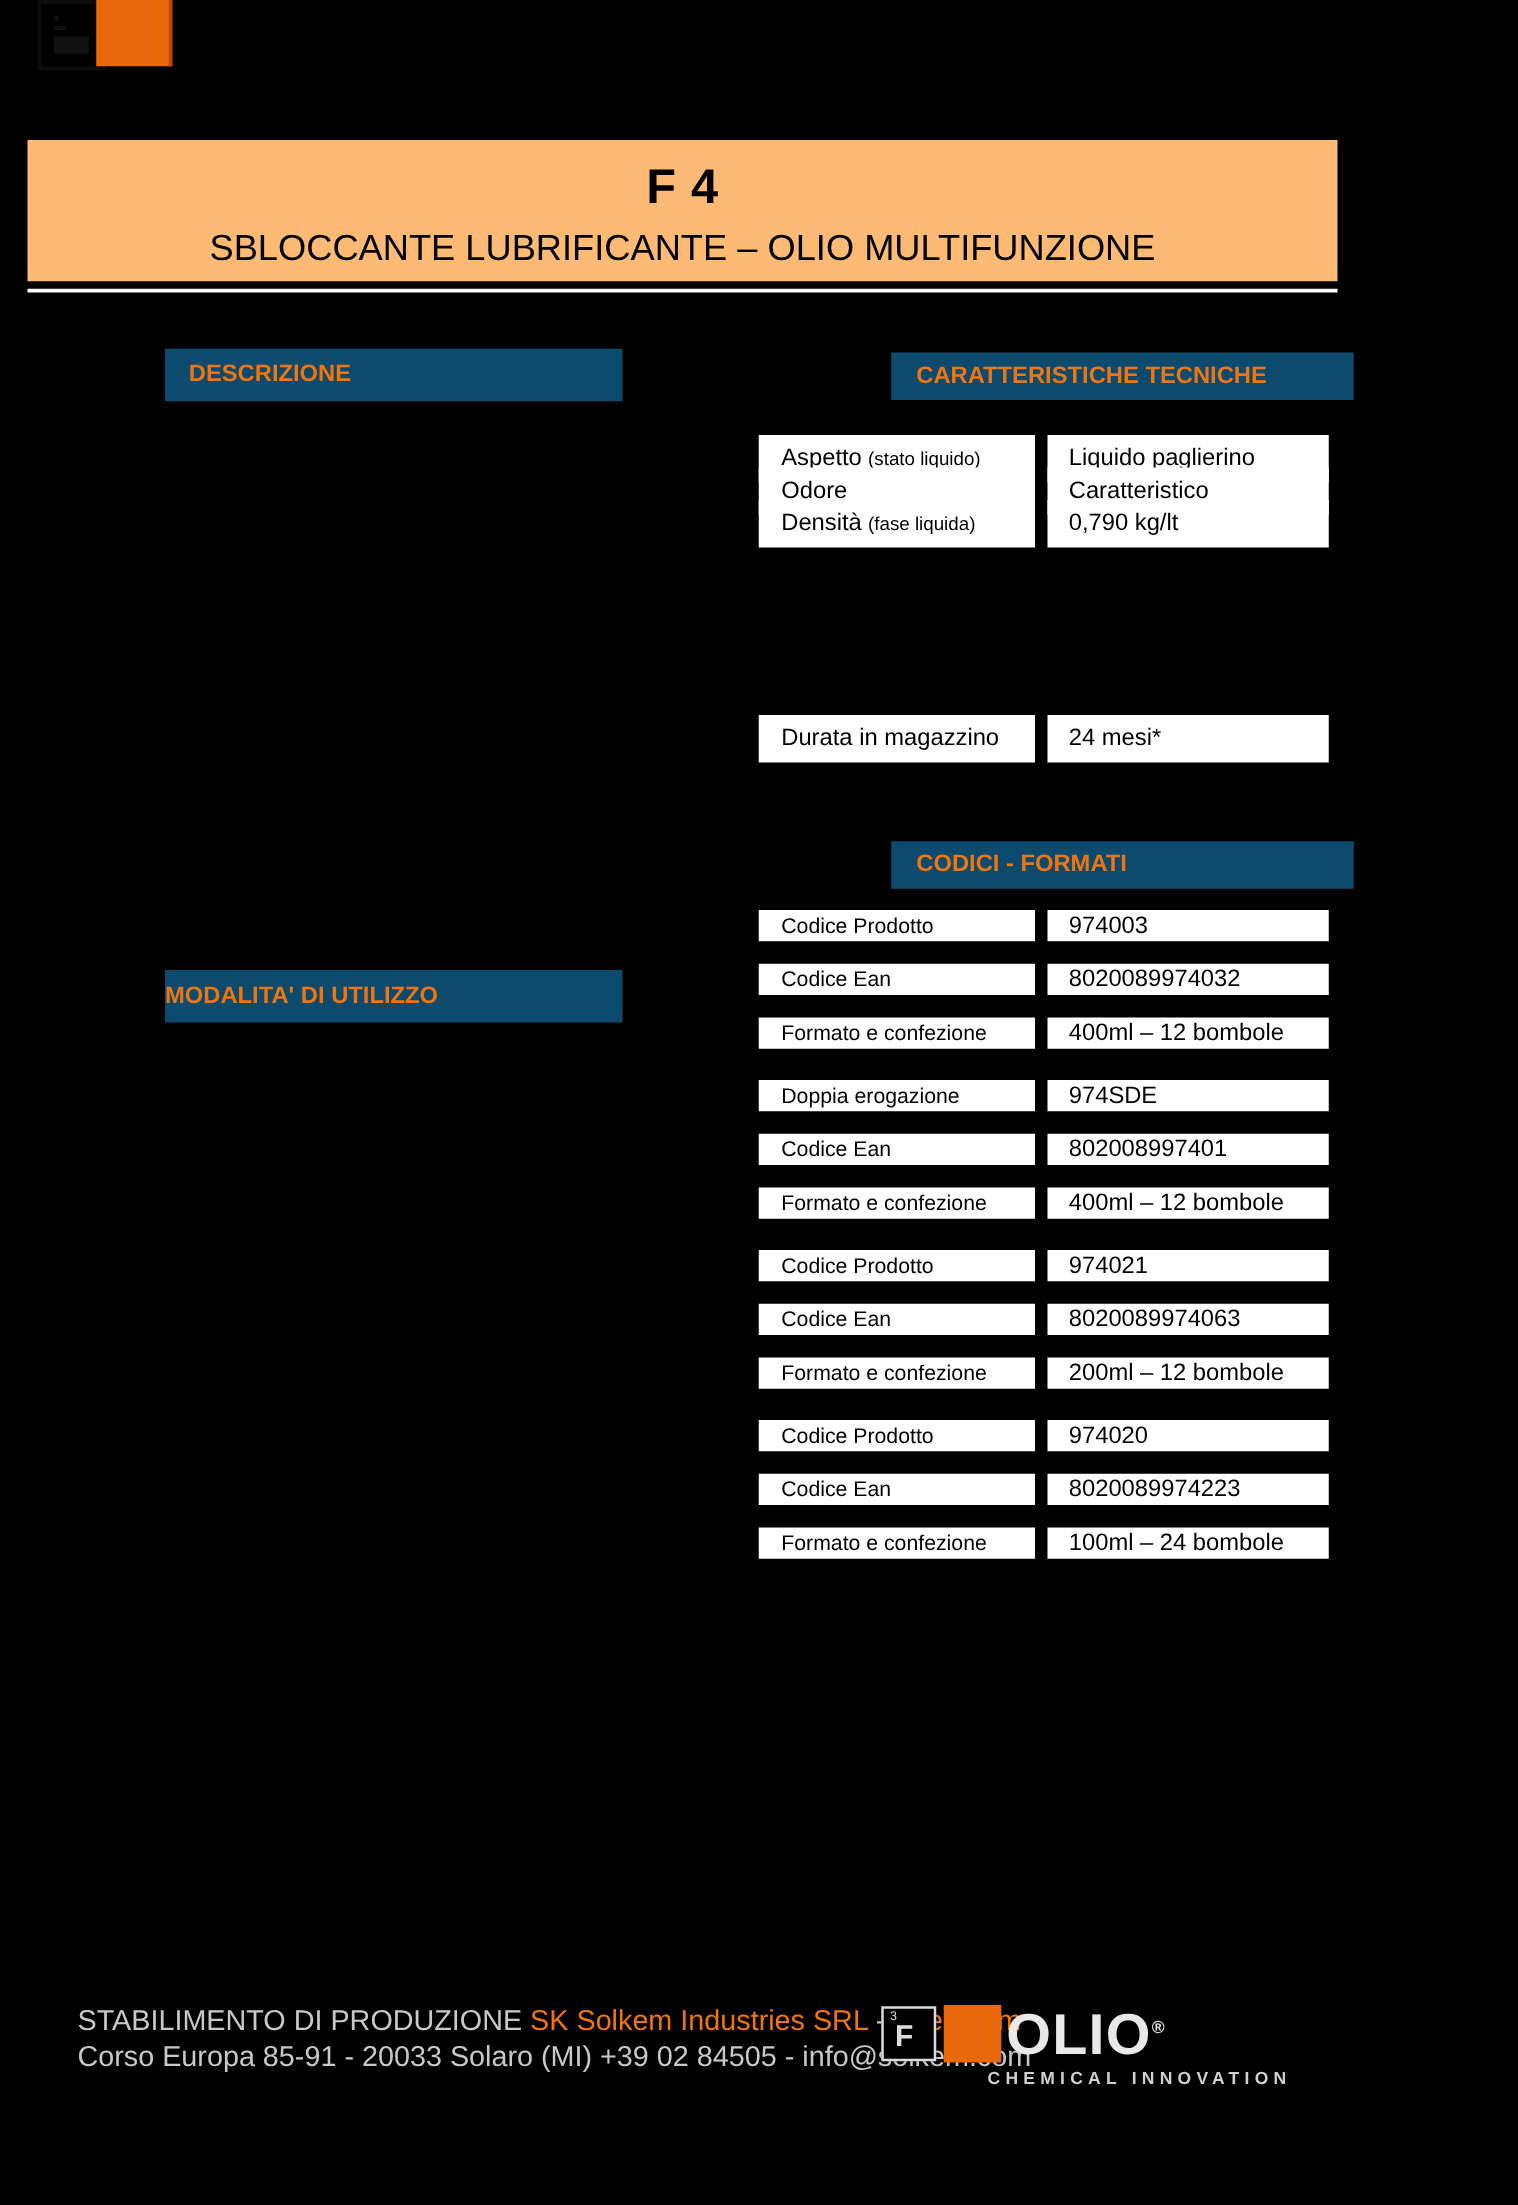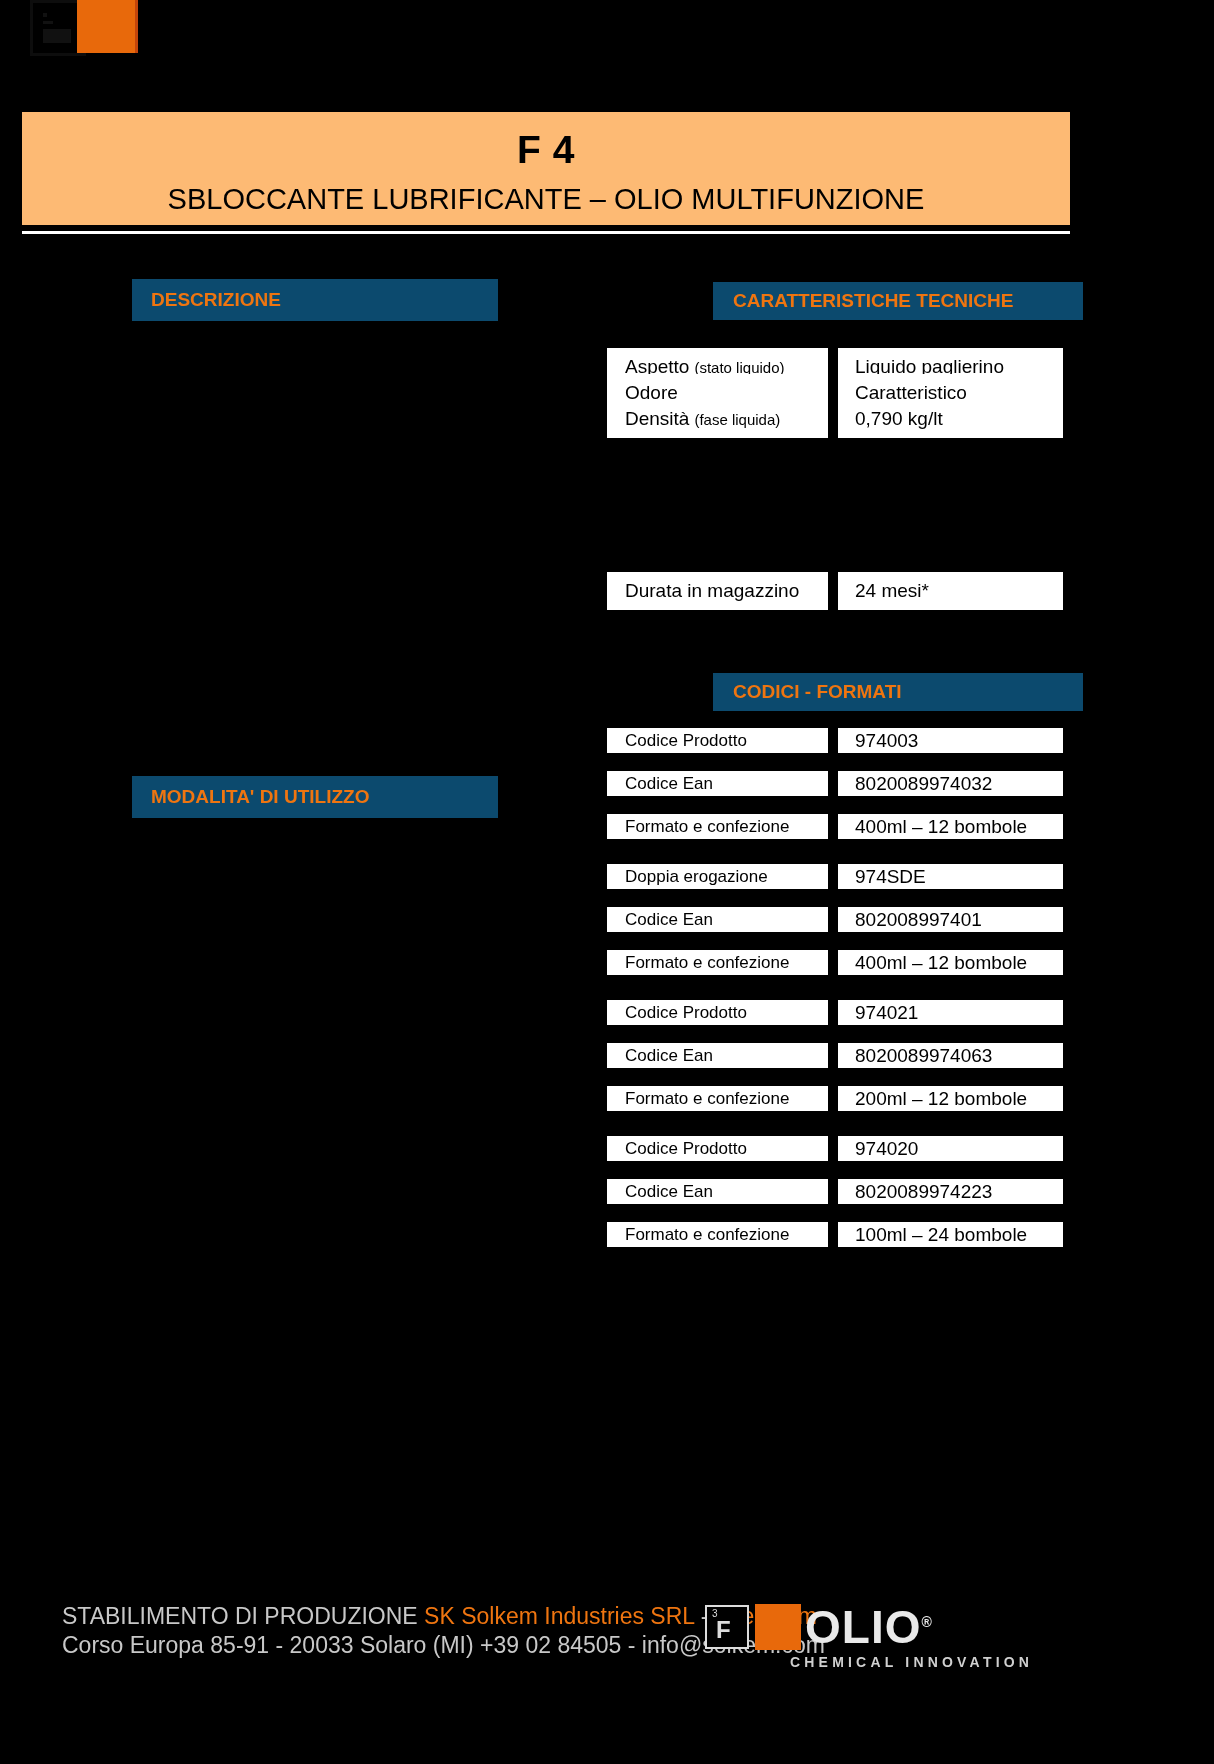--- a/index.html
+++ b/index.html
@@ -97,21 +97,20 @@
   }
 
   #sec-descrizione {
     top: 279px; left: 132px;
     width: 366px; height: 42px;
     padding-left: 19px;
   }
   #sec-modalita {
     top: 776px; left: 132px;
     width: 366px; height: 42px;
-    padding-left: 19px;
   }
   #sec-caratteristiche {
     top: 282px; left: 713px;
     width: 370px; height: 38px;
     padding-left: 20px;
   }
   #sec-codici {
     top: 673px; left: 713px;
     width: 370px; height: 38px;
     padding-left: 20px;

